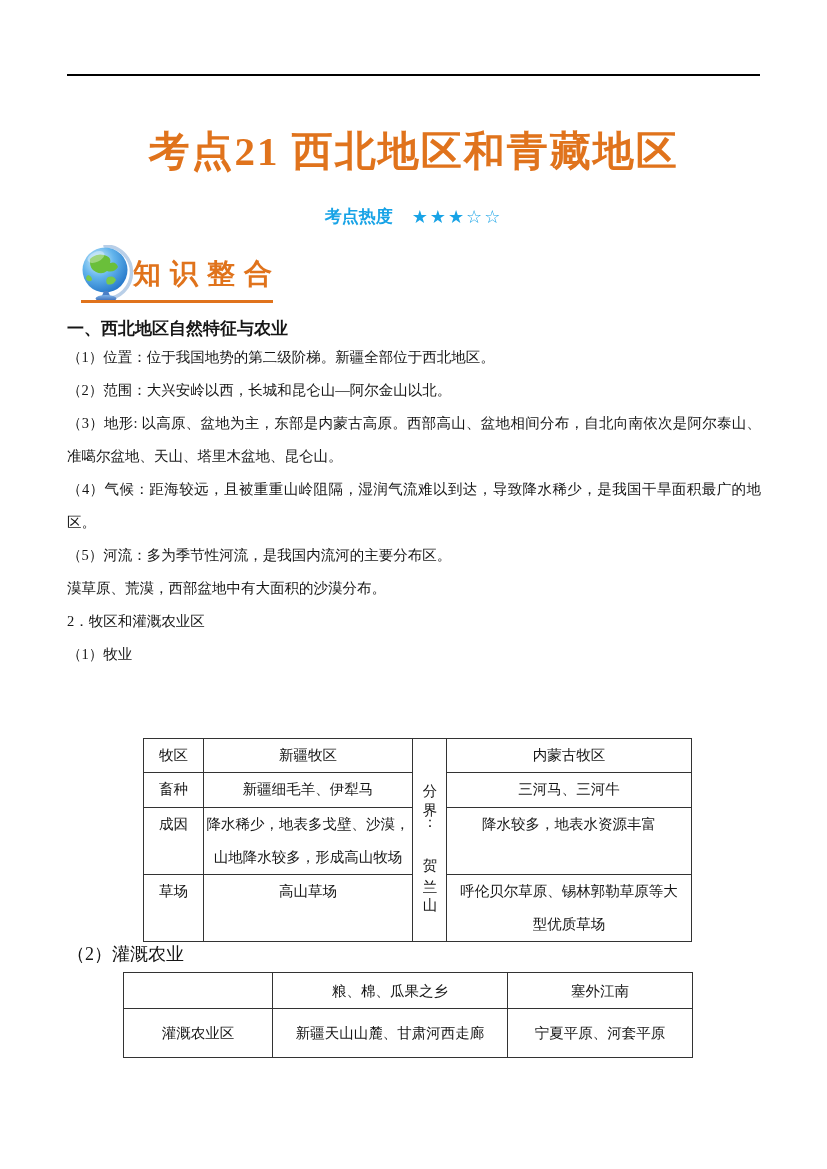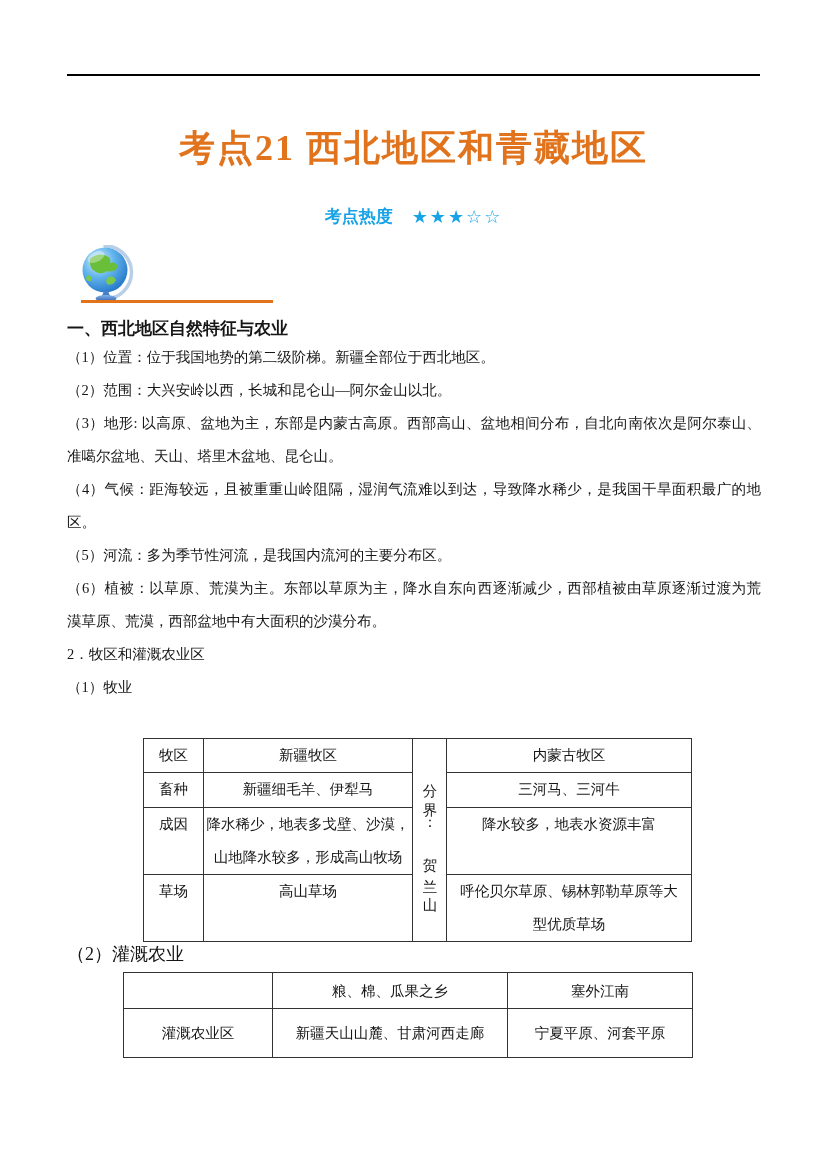--- a/index.html
+++ b/index.html
@@ -15,21 +15,21 @@
     width:827px;height:1169px;
     background:#ffffff;
     font-family:"Liberation Serif","DejaVu Serif",serif;
     color:var(--text);
     overflow:hidden;
   }
   .top-rule{position:absolute;left:67px;top:74px;width:693px;height:2px;background:#000;}
   .doc-title{
     position:absolute;left:0;top:124px;width:827px;
     text-align:center;
-    font-size:36px;font-weight:bold;letter-spacing:2px;
+    font-size:41px;font-weight:bold;letter-spacing:2px;
     color:var(--accent-orange);
   }
   .heat-row{
     position:absolute;left:0;top:205px;width:827px;
     display:flex;justify-content:center;align-items:center;gap:19px;
   }
   .heat-label{
     font-family:"Liberation Sans","DejaVu Sans",sans-serif;
     font-size:17px;font-weight:bold;color:var(--accent-blue);
   }
@@ -126,33 +126,33 @@
     <path d="M 25 1 A 26.5 26.5 0 0 1 25 54" fill="none" stroke="#b9cfe8" stroke-width="3.5" stroke-linecap="round"></path>
     <circle cx="25" cy="25" r="22.5" fill="url(#gsea)"></circle>
     <path d="M 10 14 Q 16 8 24 10 Q 32 12 30 18 Q 36 16 38 22 Q 34 28 27 26 Q 22 30 16 27 Q 9 24 10 14 Z" fill="#6abf3a"></path>
     <path d="M 28 32 Q 34 30 36 35 Q 33 41 27 39 Q 25 35 28 32 Z" fill="#79c94a"></path>
     <path d="M 8 30 Q 12 31 12 35 Q 9 38 6 34 Q 6 31 8 30 Z" fill="#79c94a"></path>
     <ellipse cx="16" cy="12" rx="9" ry="5" fill="#ffffff" opacity="0.35" transform="rotate(-25 16 12)"></ellipse>
     <path d="M 24 46 L 28 46 L 30.5 52 L 21.5 52 Z" fill="#4a7fc6"></path>
     <ellipse cx="26" cy="53.5" rx="10.5" ry="3.5" fill="url(#gstand)"></ellipse>
   </svg>
 
+  <div class="banner-label">知识整合</div>
   <div class="banner-rule"></div>
 
   <div class="sec-heading">一、西北地区自然特征与农业</div>
 
   <div class="body-lines">
     <div class="line">（1）位置：位于我国地势的第二级阶梯。新疆全部位于西北地区。</div>
     <div class="line">（2）范围：大兴安岭以西，长城和昆仑山—阿尔金山以北。</div>
     <div class="line stretch">（3）地形: 以高原、盆地为主，东部是内蒙古高原。西部高山、盆地相间分布，自北向南依次是阿尔泰山、</div>
     <div class="line">准噶尔盆地、天山、塔里木盆地、昆仑山。</div>
     <div class="line stretch">（4）气候：距海较远，且被重重山岭阻隔，湿润气流难以到达，导致降水稀少，是我国干旱面积最广的地</div>
     <div class="line">区。</div>
     <div class="line">（5）河流：多为季节性河流，是我国内流河的主要分布区。</div>
-    <div class="line stretch">（6）植被：以草原、荒漠为主。东部以草原为主，降水自东向西逐渐减少，西部植被由草原逐渐过渡为荒</div>
     <div class="line">漠草原、荒漠，西部盆地中有大面积的沙漠分布。</div>
     <div class="line">2．牧区和灌溉农业区</div>
     <div class="line">（1）牧业</div>
   </div>
 
   <table class="t1">
     <colgroup>
       <col style="width:60px">
         <col style="width:209px">
         <col style="width:26px">

